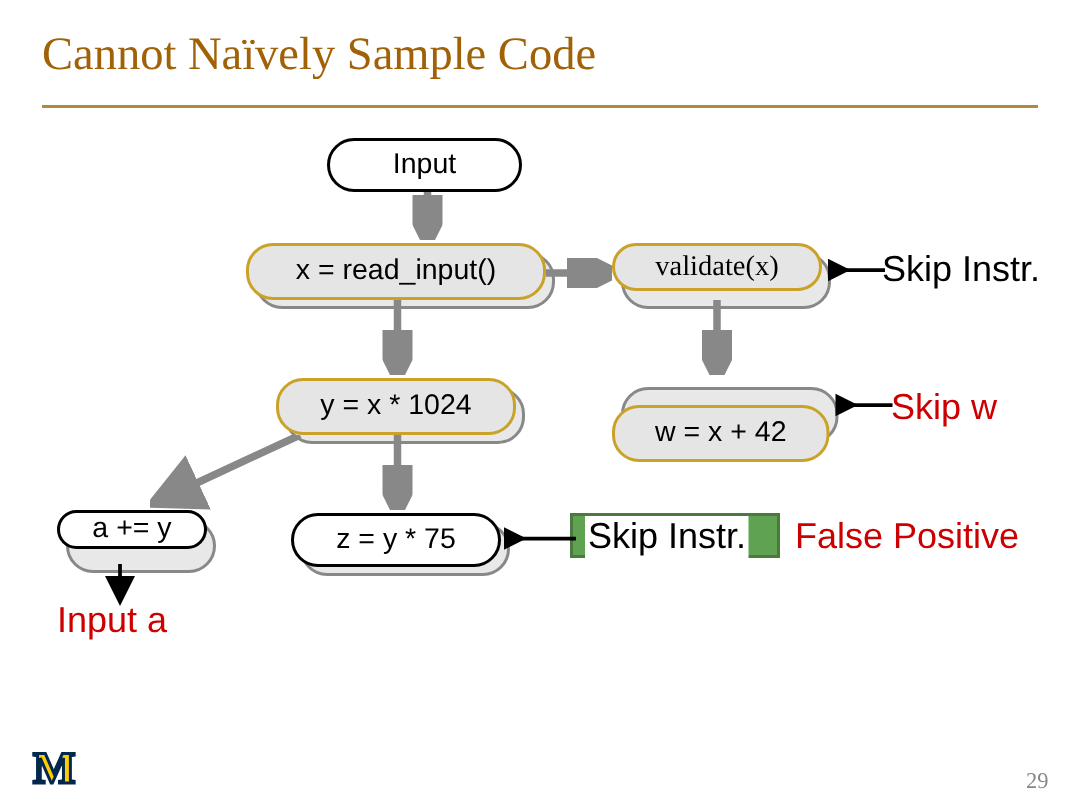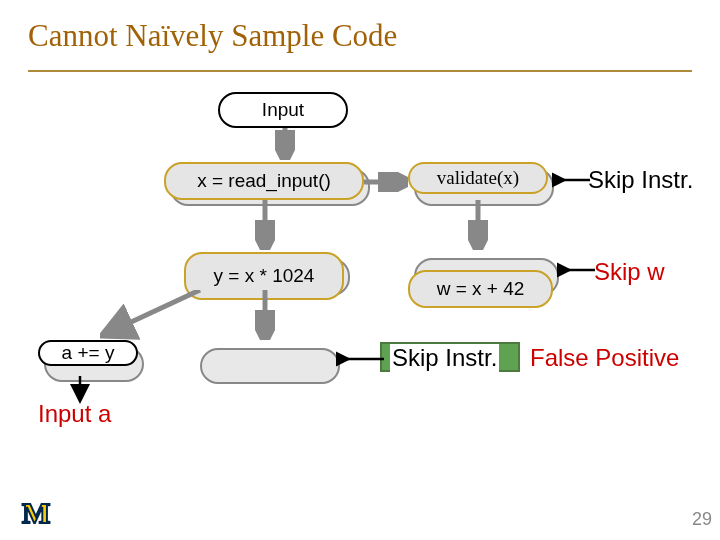--- a/index.html
+++ b/index.html
@@ -61,24 +61,24 @@
   }
   .switch {
     position: absolute;
     left: 14px;
     top: 78px;
     width: 84px;
     height: 140px;
   }
   .page-num {
     position: absolute;
-    right: 8px;
+    right: 21px;
     bottom: 10px;
-    font-family: Liberation Sans, sans-serif;
-    font-size: 18px;
+    font-family: Liberation Serif, serif;
+    font-size: 15px;
     color: #888;
   }
   
   .mlogo {
     position: absolute;
     left: 22px;
     bottom: 10px;
     font-family: Georgia, serif;
     font-size: 30px;
     font-weight: bold;
@@ -152,21 +152,21 @@
   <svg class="arrow" style="left:468px; top:128px;" width="20" height="50">
     <defs>
         <marker id="ah5" markerWidth="8" markerHeight="8" refX="4" refY="4" orient="auto">
           <path d="M0,0 L8,4 L0,8 Z" fill="#888"></path>
         </marker>
       </defs>
     <line x1="10" y1="0" x2="10" y2="40" stroke="#888" stroke-width="5" marker-end="url(#ah5)"></line>
   </svg>
 
   <div class="shadow" style="left:190px; top:186px; width:160px; height:38px;"></div>
-  <div class="node gold" style="left:184px; top:180px; width:160px; height:48px;">y = x * 1024</div>
+  <div class="node gold" style="left:184px; top:180px; width:160px; height:38px;">y = x * 1024</div>
 
   <div class="shadow" style="left:414px; top:186px; width:145px; height:38px;"></div>
   <div class="node gold" style="left:408px; top:180px; width:145px; height:38px;margin-top:18px;">w = x + 42</div>
 
   <svg class="arrow" style="left:557px; top:186px;" width="40" height="24">
     <defs>
         <marker id="ah6" markerWidth="10" markerHeight="10" refX="2" refY="5" orient="auto">
           <path d="M10,0 L0,5 L10,10 Z" fill="#000"></path>
         </marker>
       </defs>
@@ -189,20 +189,21 @@
           <path d="M0,0 L8,4 L0,8 Z" fill="#888"></path>
         </marker>
       </defs>
     <line x1="10" y1="0" x2="10" y2="40" stroke="#888" stroke-width="5" marker-end="url(#ah8)"></line>
   </svg>
 
   <div class="shadow" style="left:44px; top:274px; width:100px; height:36px;"></div>
   <div class="node" style="left:38px; top:268px; width:100px; height:26px;">a += y</div>
 
   <div class="shadow" style="left:200px; top:276px; width:140px; height:36px;"></div>
+  <div class="node" style="left:194px; top:270px; width:140px; height:36px;">z = y * 75</div>
 
   <div class="greenbar" style="left:380px; top:270px; width:140px; height:30px;"></div>
 
   <div class="label" style="left:390px; top:272px; background:#fff; padding:0 2px;">Skip Instr.</div>
 
   <svg class="arrow" style="left:336px; top:276px;" width="50" height="22">
     <defs>
         <marker id="ah9" markerWidth="10" markerHeight="10" refX="2" refY="5" orient="auto">
           <path d="M10,0 L0,5 L10,10 Z" fill="#000"></path>
         </marker>

